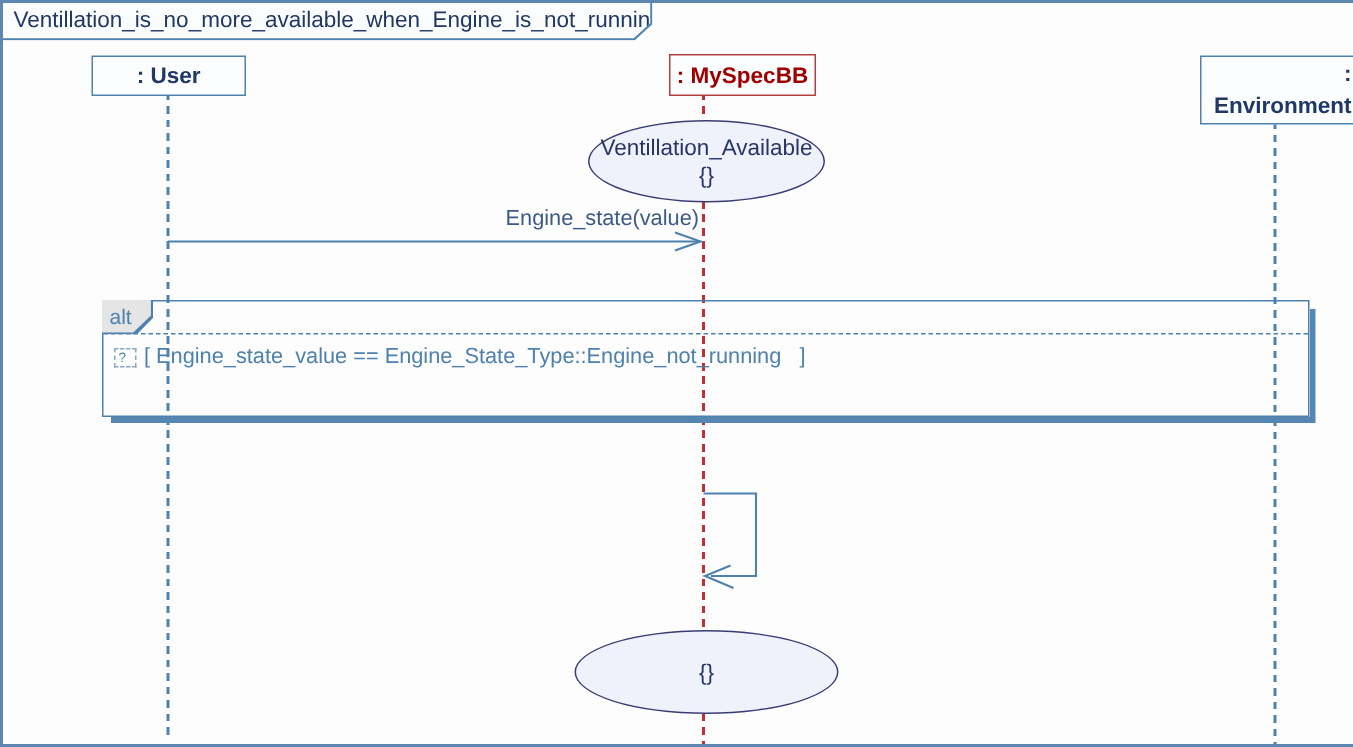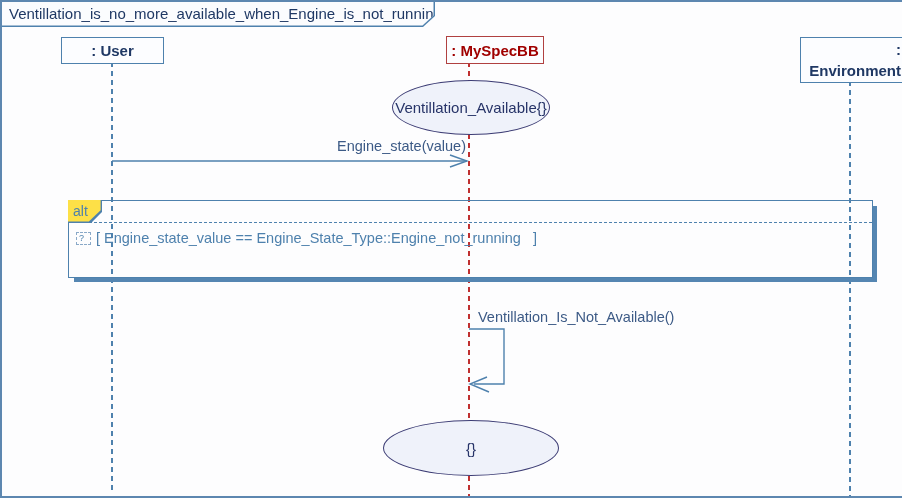--- a/index.html
+++ b/index.html
@@ -26,35 +26,35 @@
 
   
   .head-box{position:absolute;display:flex;align-items:center;justify-content:center;text-align:right;
     background:#fcfdff;font-weight:bold;font-size:15px;}
   .hb-user{left:61px;top:37px;width:101px;height:25px;border:1.5px solid #4e81ad;color:#1f3864;}
   .hb-myspec{left:421px;top:36px;width:96px;height:26px;border:1.5px solid #b04040;color:#a00000;margin-left:25px;}
   .hb-env{left:800px;top:37px;width:98px;height:44px;border:1.5px solid #4e81ad;color:#1f3864;line-height:21px;padding:0 2px;}
 
   
   .state-ellipse{position:absolute;border-radius:50%;border:1.5px solid #3c3c74;background:#eff2fa;
-    display:flex;flex-direction:row;align-items:center;justify-content:center;
+    display:flex;flex-direction:column;align-items:center;justify-content:center;
     font-size:15px;color:#273468;line-height:19px;text-align:center;}
   .se-top{left:392px;top:80px;width:156px;height:53px;}
   .se-bottom{left:383px;top:420px;width:174px;height:54px;}
 
   
   .msg1-label{position:absolute;left:112px;top:138px;width:354px;text-align:right;font-size:14.5px;color:#3c5a86;}
   .msg1-arrow{position:absolute;left:112px;top:153px;}
 
   
   .alt-box{position:absolute;left:68px;top:200px;width:803px;height:76px;border:1.4px solid #4e81ad;
     box-shadow:5px 5px 0 -1px #5586b2;}
   .alt-label{position:absolute;left:-1px;top:-1px;width:34px;height:23px;background:#4e81ad;
     clip-path:polygon(0 0,100% 0,100% 52%,68% 100%,0 100%);}
-  .alt-label-inner{position:absolute;left:0;top:0;right:1.4px;bottom:1.4px;background:#fde047;
+  .alt-label-inner{position:absolute;left:0;top:0;right:1.4px;bottom:1.4px;background:#e5e5e5;
     clip-path:polygon(0 0,100% 0,100% 48%,64% 100%,0 100%);display:flex;align-items:center;}
   .alt-label-text{font-size:14px;color:#4e81ad;padding-left:5px;}
   .alt-divider{position:absolute;left:0;right:0;top:21px;border-top:1.4px dashed #4e81ad;}
   .guard-row{position:absolute;left:7px;top:29px;display:flex;align-items:center;}
   .guard-icon{width:15px;height:13px;border:1px dashed #8aa9c8;font-size:9px;color:#4e81ad;
     display:flex;align-items:center;padding-left:2px;margin-right:5px;box-sizing:border-box;}
   .guard-text{font-size:14.5px;color:#4e81ad;white-space:pre;text-align:right;}
 
   
   .msg2-label{position:absolute;left:478px;top:309px;font-size:14.5px;color:#3c5a86;white-space:nowrap;}
@@ -104,21 +104,20 @@
         <span class="alt-label-text">alt</span>
       </div>
     </div>
     <div class="alt-divider"></div>
     <div class="guard-row">
       <span class="guard-icon">?</span>
       <span class="guard-text">[ Engine_state_value == Engine_State_Type::Engine_not_running   ]</span>
     </div>
   </div>
 
-  <div class="msg2-label">Ventillation_Is_Not_Available()</div>
   <svg class="msg2-arrow" width="46" height="74" viewBox="0 0 46 74">
     <path d="M1,7 L36,7 L36,62 L6,62" stroke="#4e81ad" stroke-width="1.4" fill="none"></path>
     <path d="M19,55 L2,62 L21,70" stroke="#4e81ad" stroke-width="1.4" fill="none"></path>
   </svg>
 
   <div class="state-ellipse se-bottom">
     <div>{}</div>
   </div>
 
 </div>

